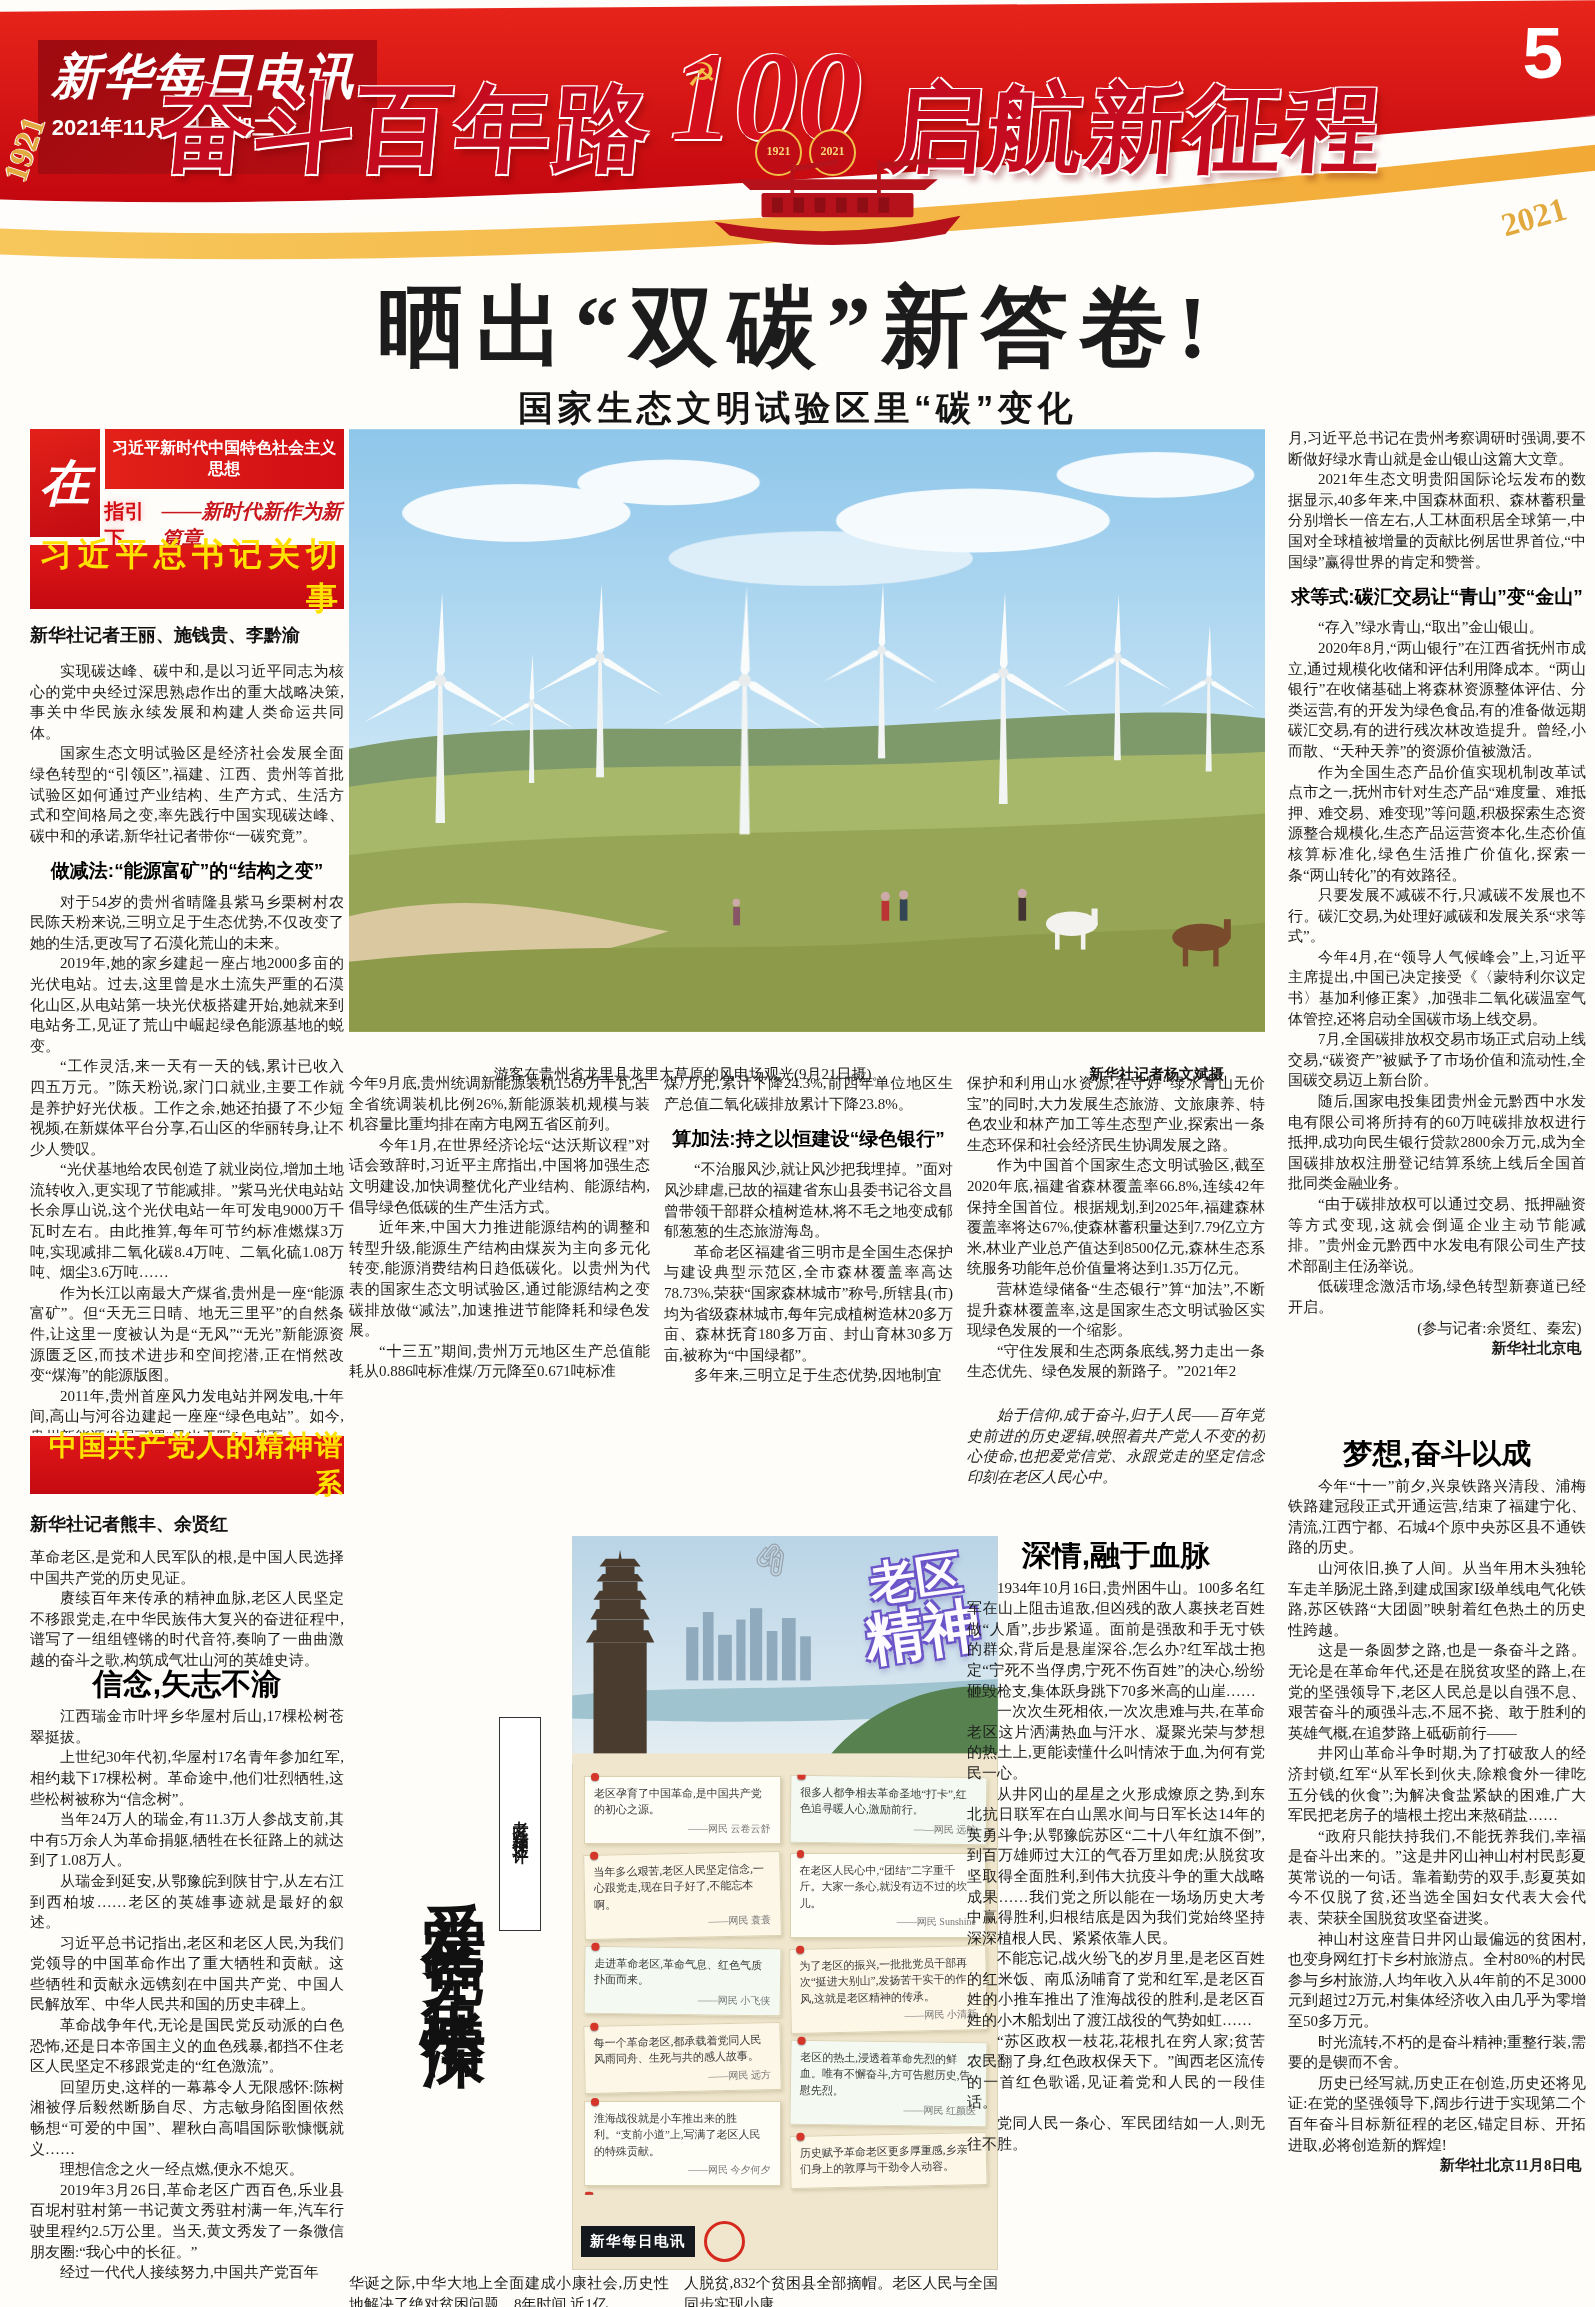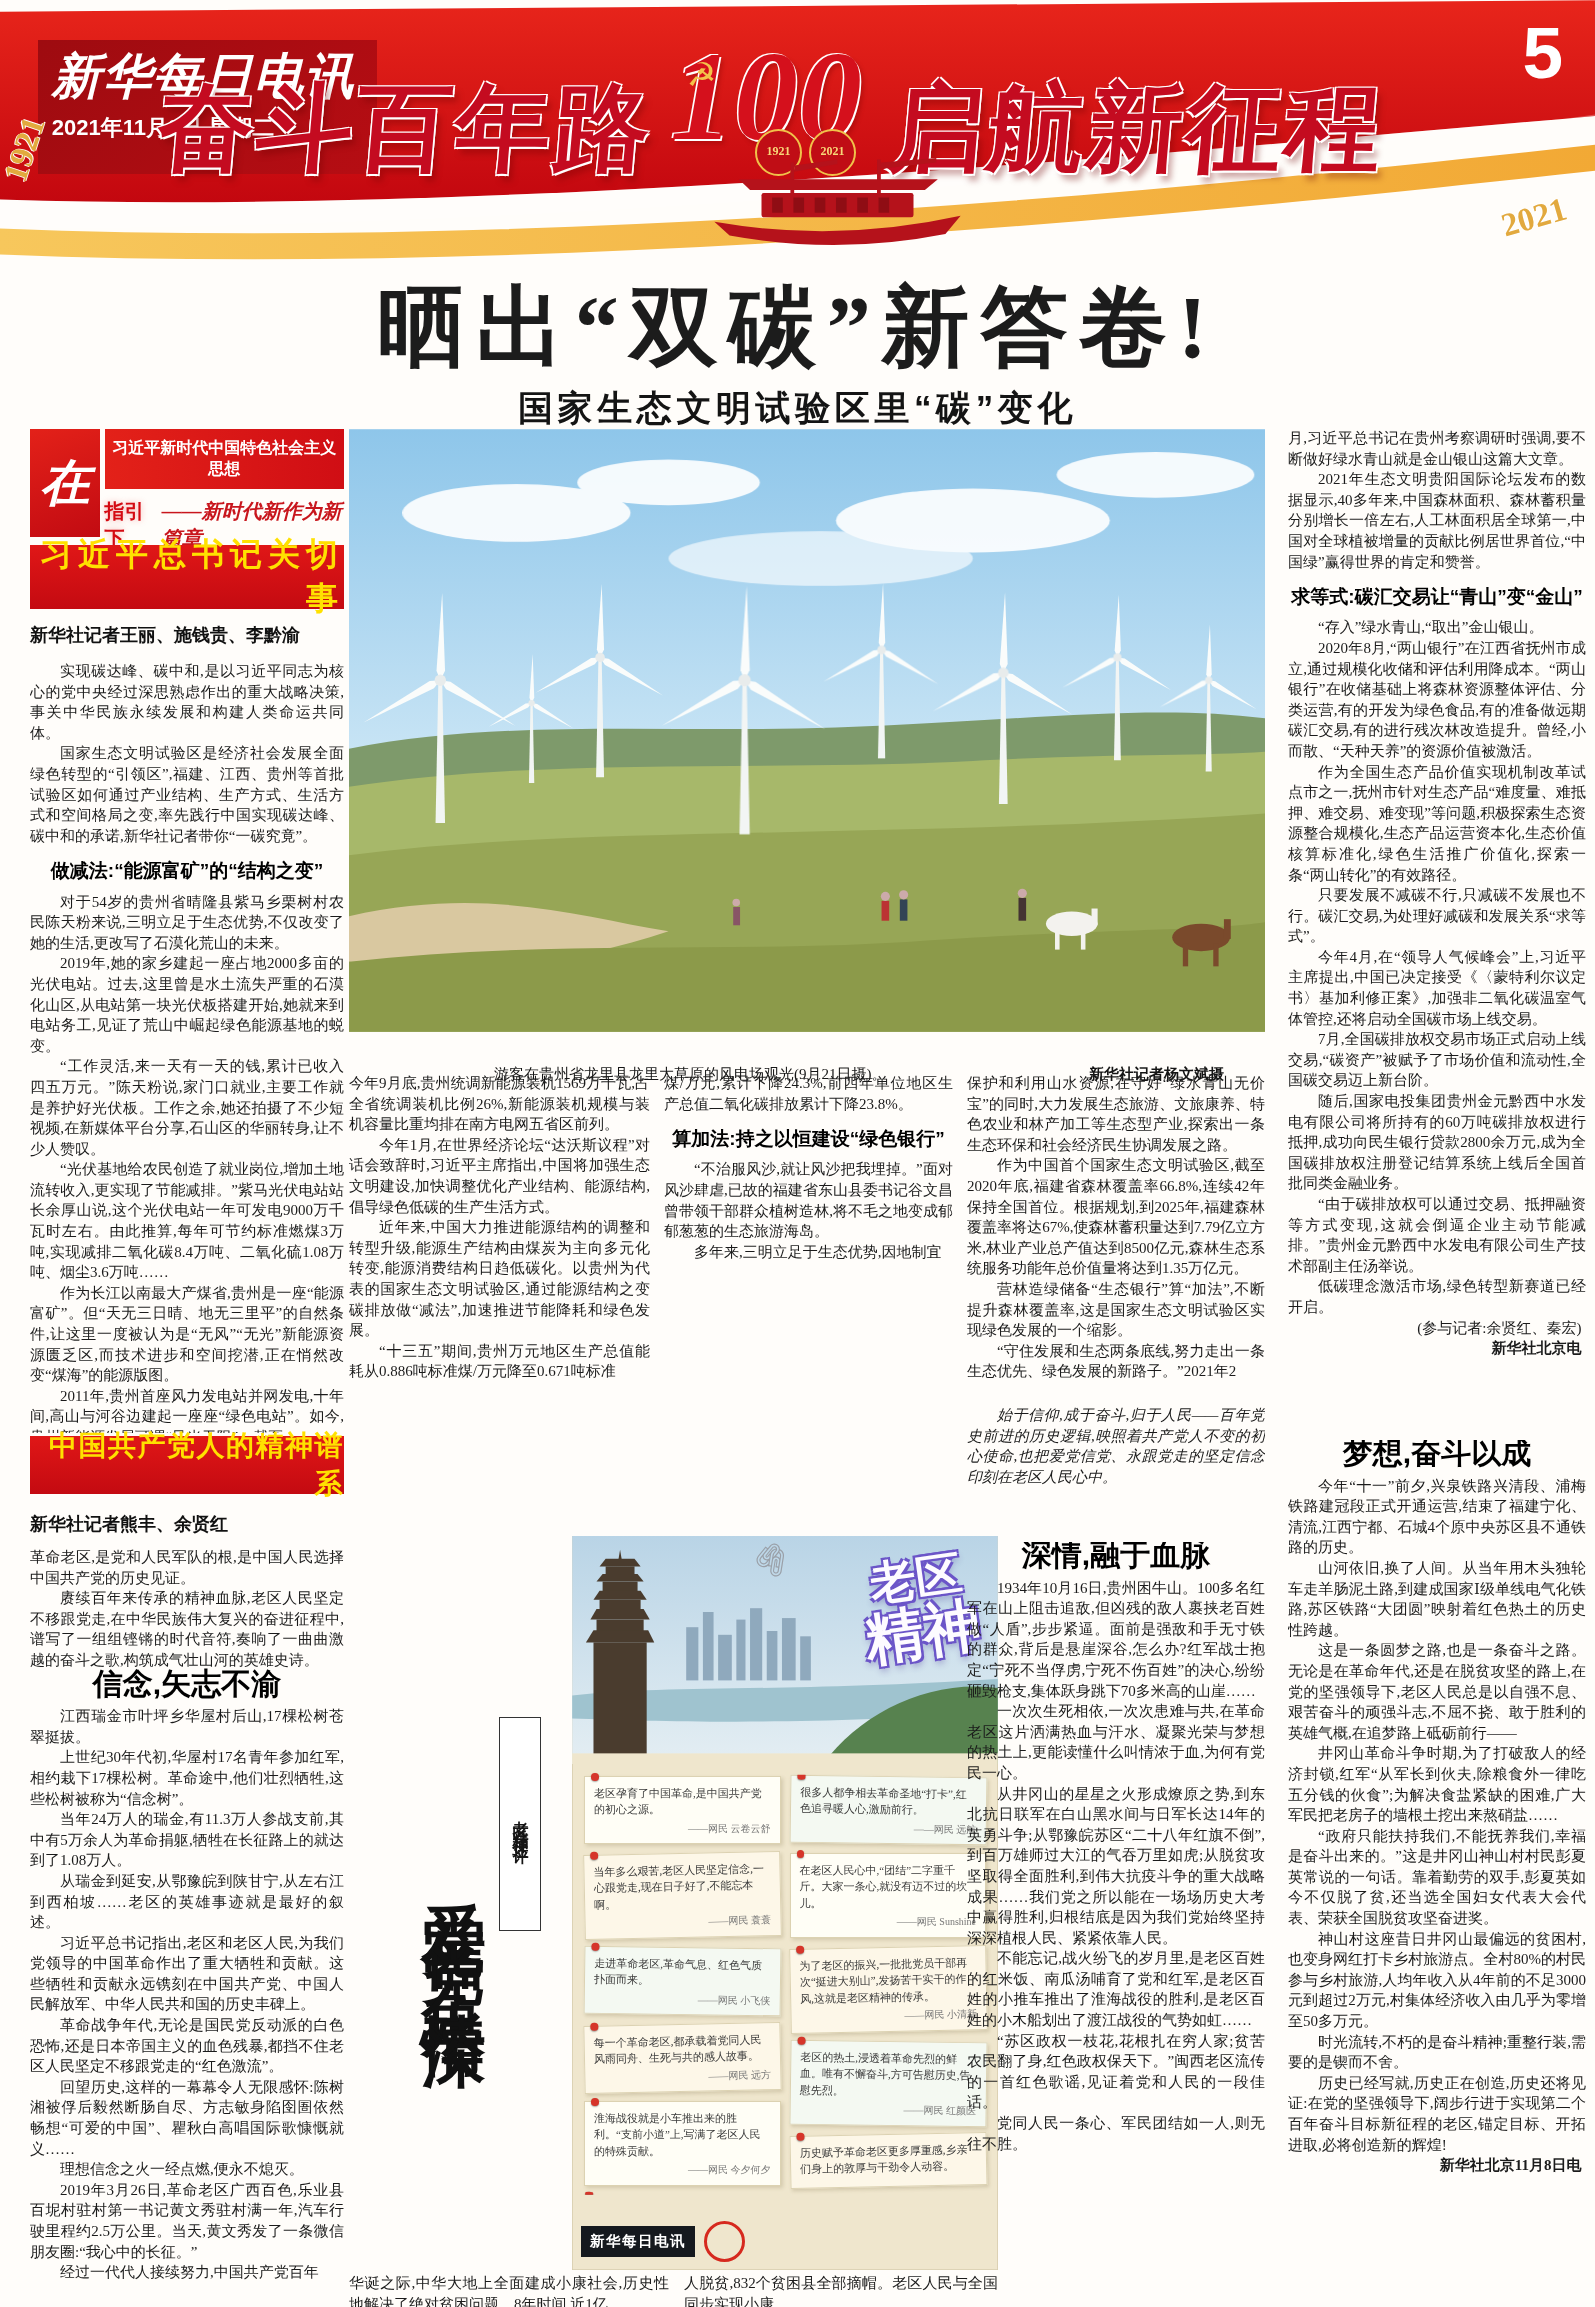--- a/index.html
+++ b/index.html
@@ -245,20 +245,21 @@
   <div class="col" style="left:349px;top:1073px;width:301px;height:448px;">
       <p class="ln k-pc">今年9月底,贵州统调新能源装机1569万千瓦,占全省统调装机比例26%,新能源装机规模与装机容量比重均排在南方电网五省区前列。</p>
       <p class="ln k-p">今年1月,在世界经济论坛“达沃斯议程”对话会致辞时,习近平主席指出,中国将加强生态文明建设,加快调整优化产业结构、能源结构,倡导绿色低碳的生产生活方式。</p>
       <p class="ln k-p">近年来,中国大力推进能源结构的调整和转型升级,能源生产结构由煤炭为主向多元化转变,能源消费结构日趋低碳化。以贵州为代表的国家生态文明试验区,通过能源结构之变碳排放做“减法”,加速推进节能降耗和绿色发展。</p>
       <p class="ln k-p">“十三五”期间,贵州万元地区生产总值能耗从0.886吨标准煤/万元降至0.671吨标准</p>
     </div>
   <div class="col" style="left:664px;top:1073px;width:289px;height:448px;">
       <p class="ln k-pc">煤/万元,累计下降24.3%,前四年单位地区生产总值二氧化碳排放累计下降23.8%。</p>
       <p class="ln k-h">算加法:持之以恒建设“绿色银行”</p>
       <p class="ln k-p">“不治服风沙,就让风沙把我埋掉。”面对风沙肆虐,已故的福建省东山县委书记谷文昌曾带领干部群众植树造林,将不毛之地变成郁郁葱葱的生态旅游海岛。</p>
+      <p class="ln k-p">革命老区福建省三明市是全国生态保护与建设典型示范区,全市森林覆盖率高达78.73%,荣获“国家森林城市”称号,所辖县(市)均为省级森林城市,每年完成植树造林20多万亩、森林抚育180多万亩、封山育林30多万亩,被称为“中国绿都”。</p>
       <p class="ln k-p">多年来,三明立足于生态优势,因地制宜</p>
     </div>
   <div class="col" style="left:967px;top:1073px;width:298px;height:326px;">
       <p class="ln k-pc">保护和利用山水资源,在守好“绿水青山无价宝”的同时,大力发展生态旅游、文旅康养、特色农业和林产加工等生态型产业,探索出一条生态环保和社会经济民生协调发展之路。</p>
       <p class="ln k-p">作为中国首个国家生态文明试验区,截至2020年底,福建省森林覆盖率66.8%,连续42年保持全国首位。根据规划,到2025年,福建森林覆盖率将达67%,使森林蓄积量达到7.79亿立方米,林业产业总产值达到8500亿元,森林生态系统服务功能年总价值量将达到1.35万亿元。</p>
       <p class="ln k-p">营林造绿储备“生态银行”算“加法”,不断提升森林覆盖率,这是国家生态文明试验区实现绿色发展的一个缩影。</p>
       <p class="ln k-p">“守住发展和生态两条底线,努力走出一条生态优先、绿色发展的新路子。”2021年2</p>
     </div>
   <div class="col" style="left:1288px;top:428px;width:298px;height:985px;">
       <p class="ln k-pc">月,习近平总书记在贵州考察调研时强调,要不断做好绿水青山就是金山银山这篇大文章。</p>

